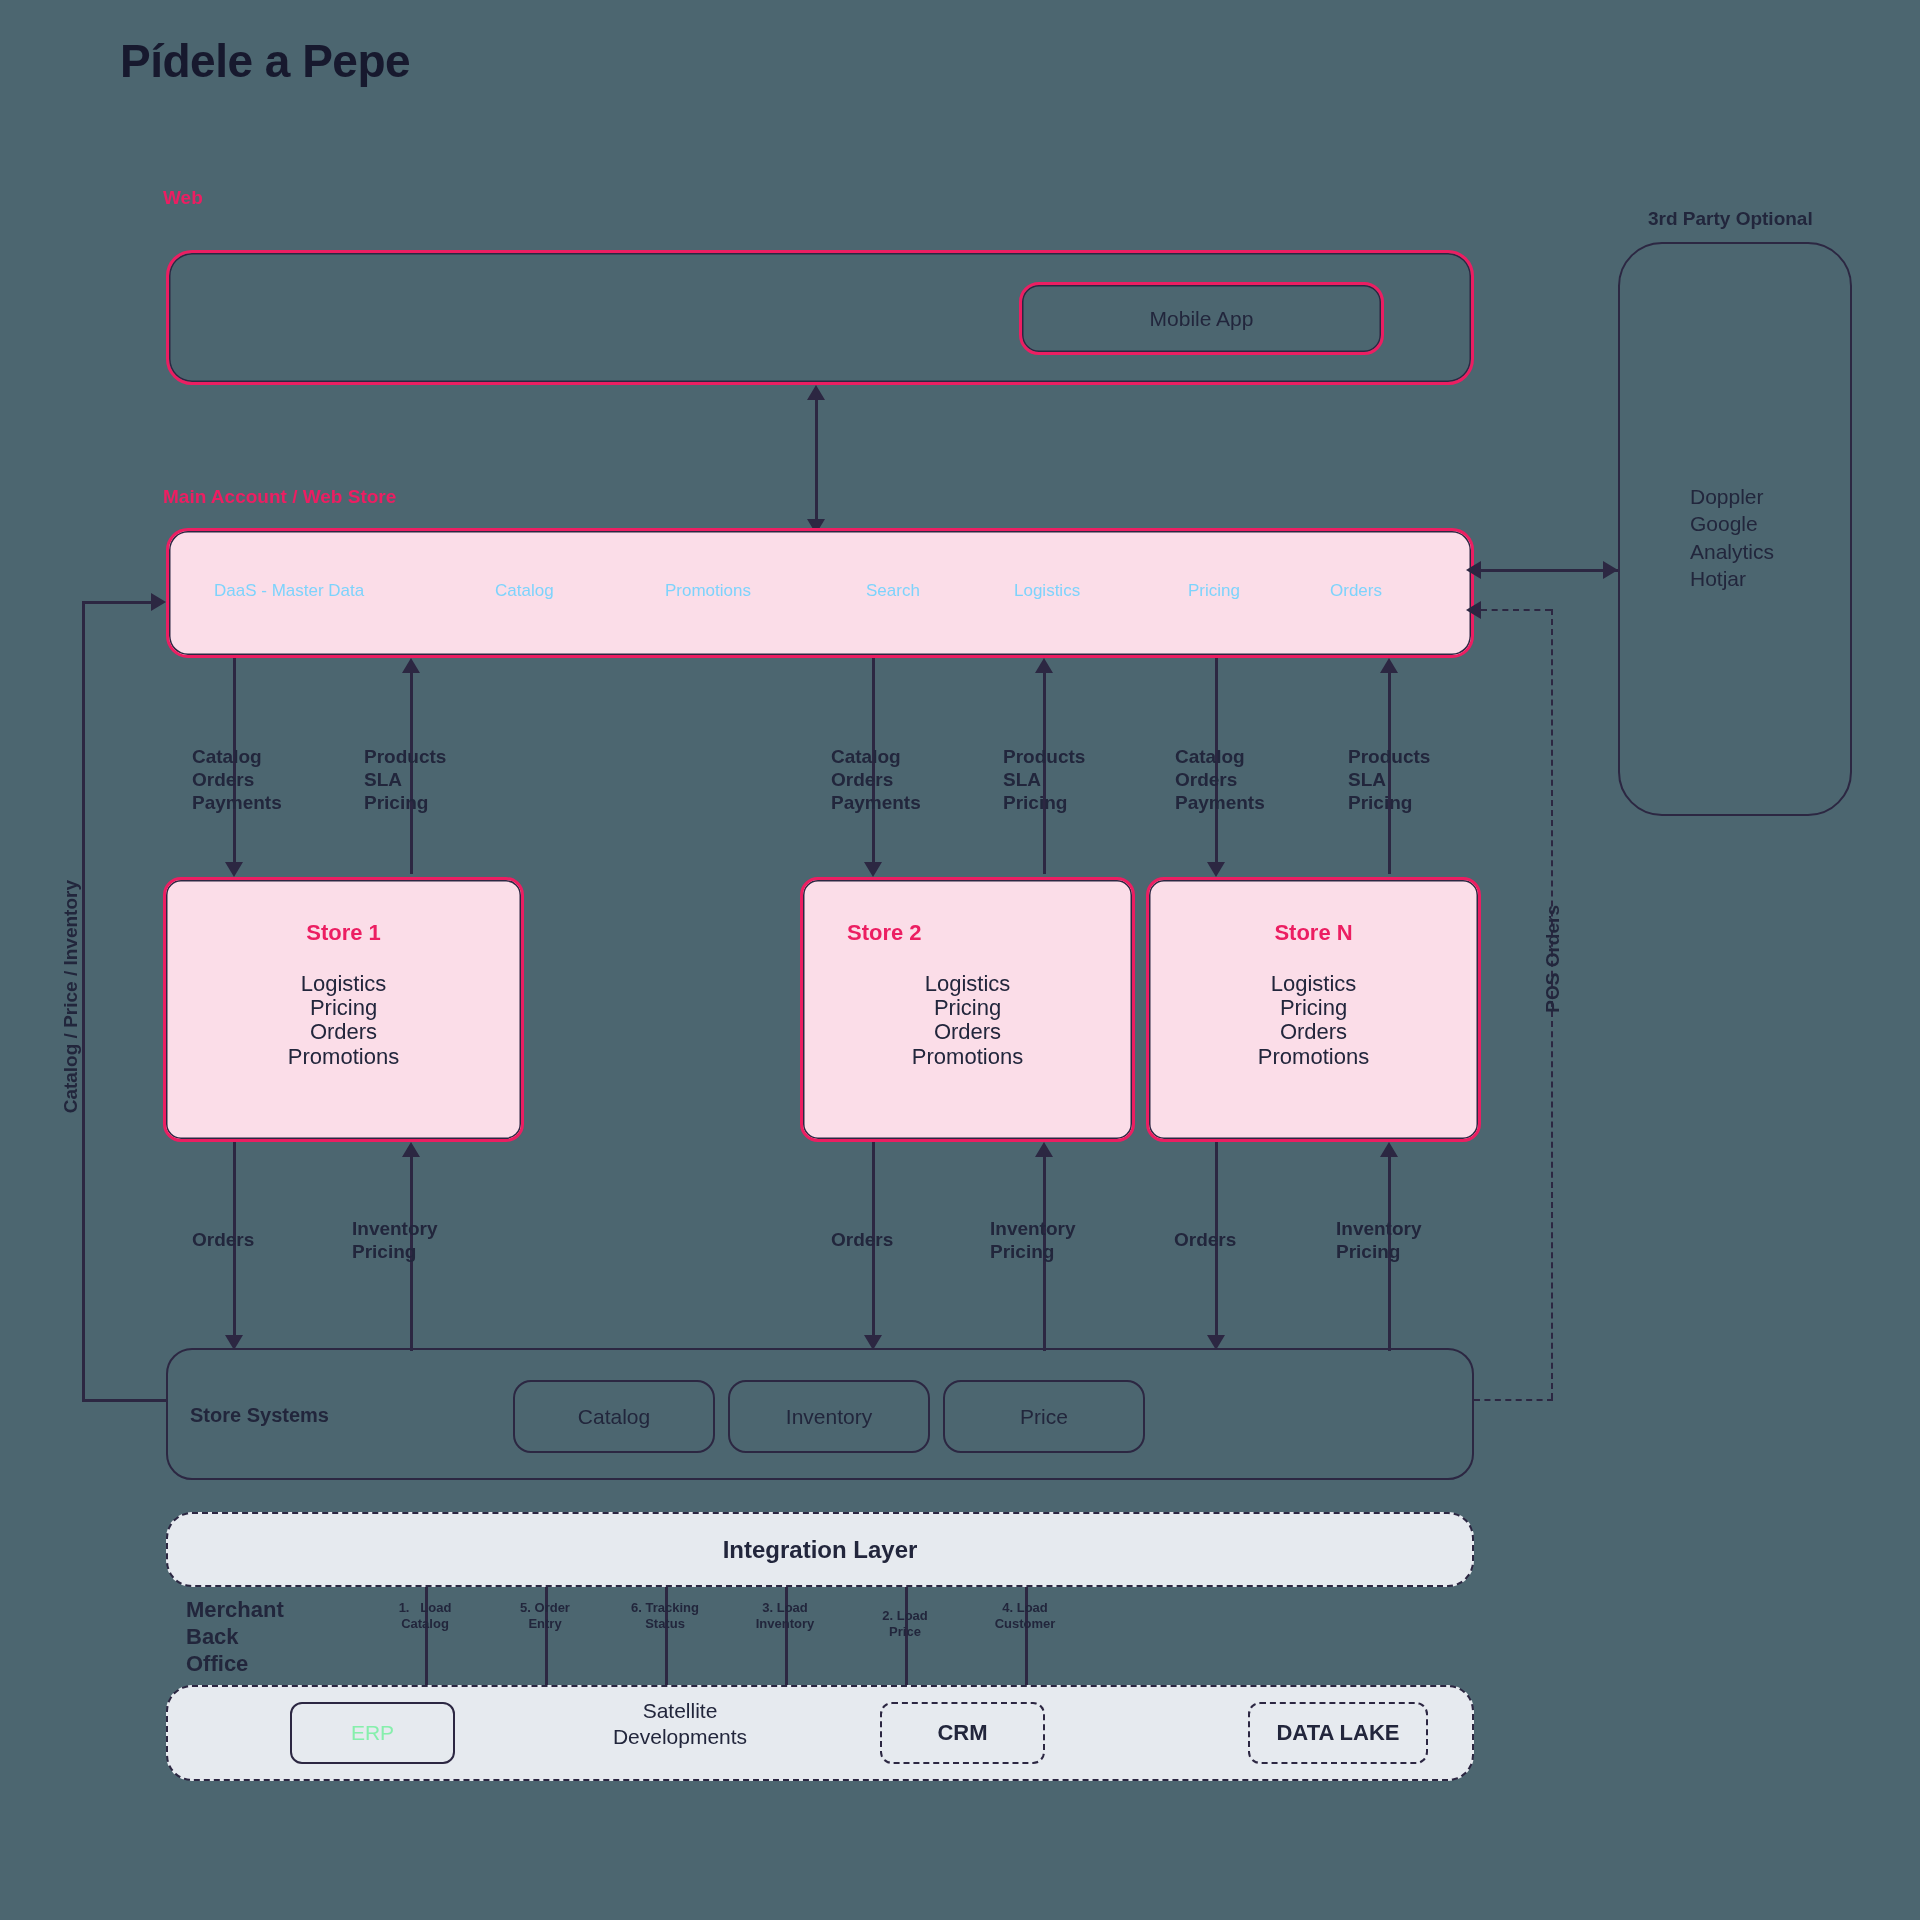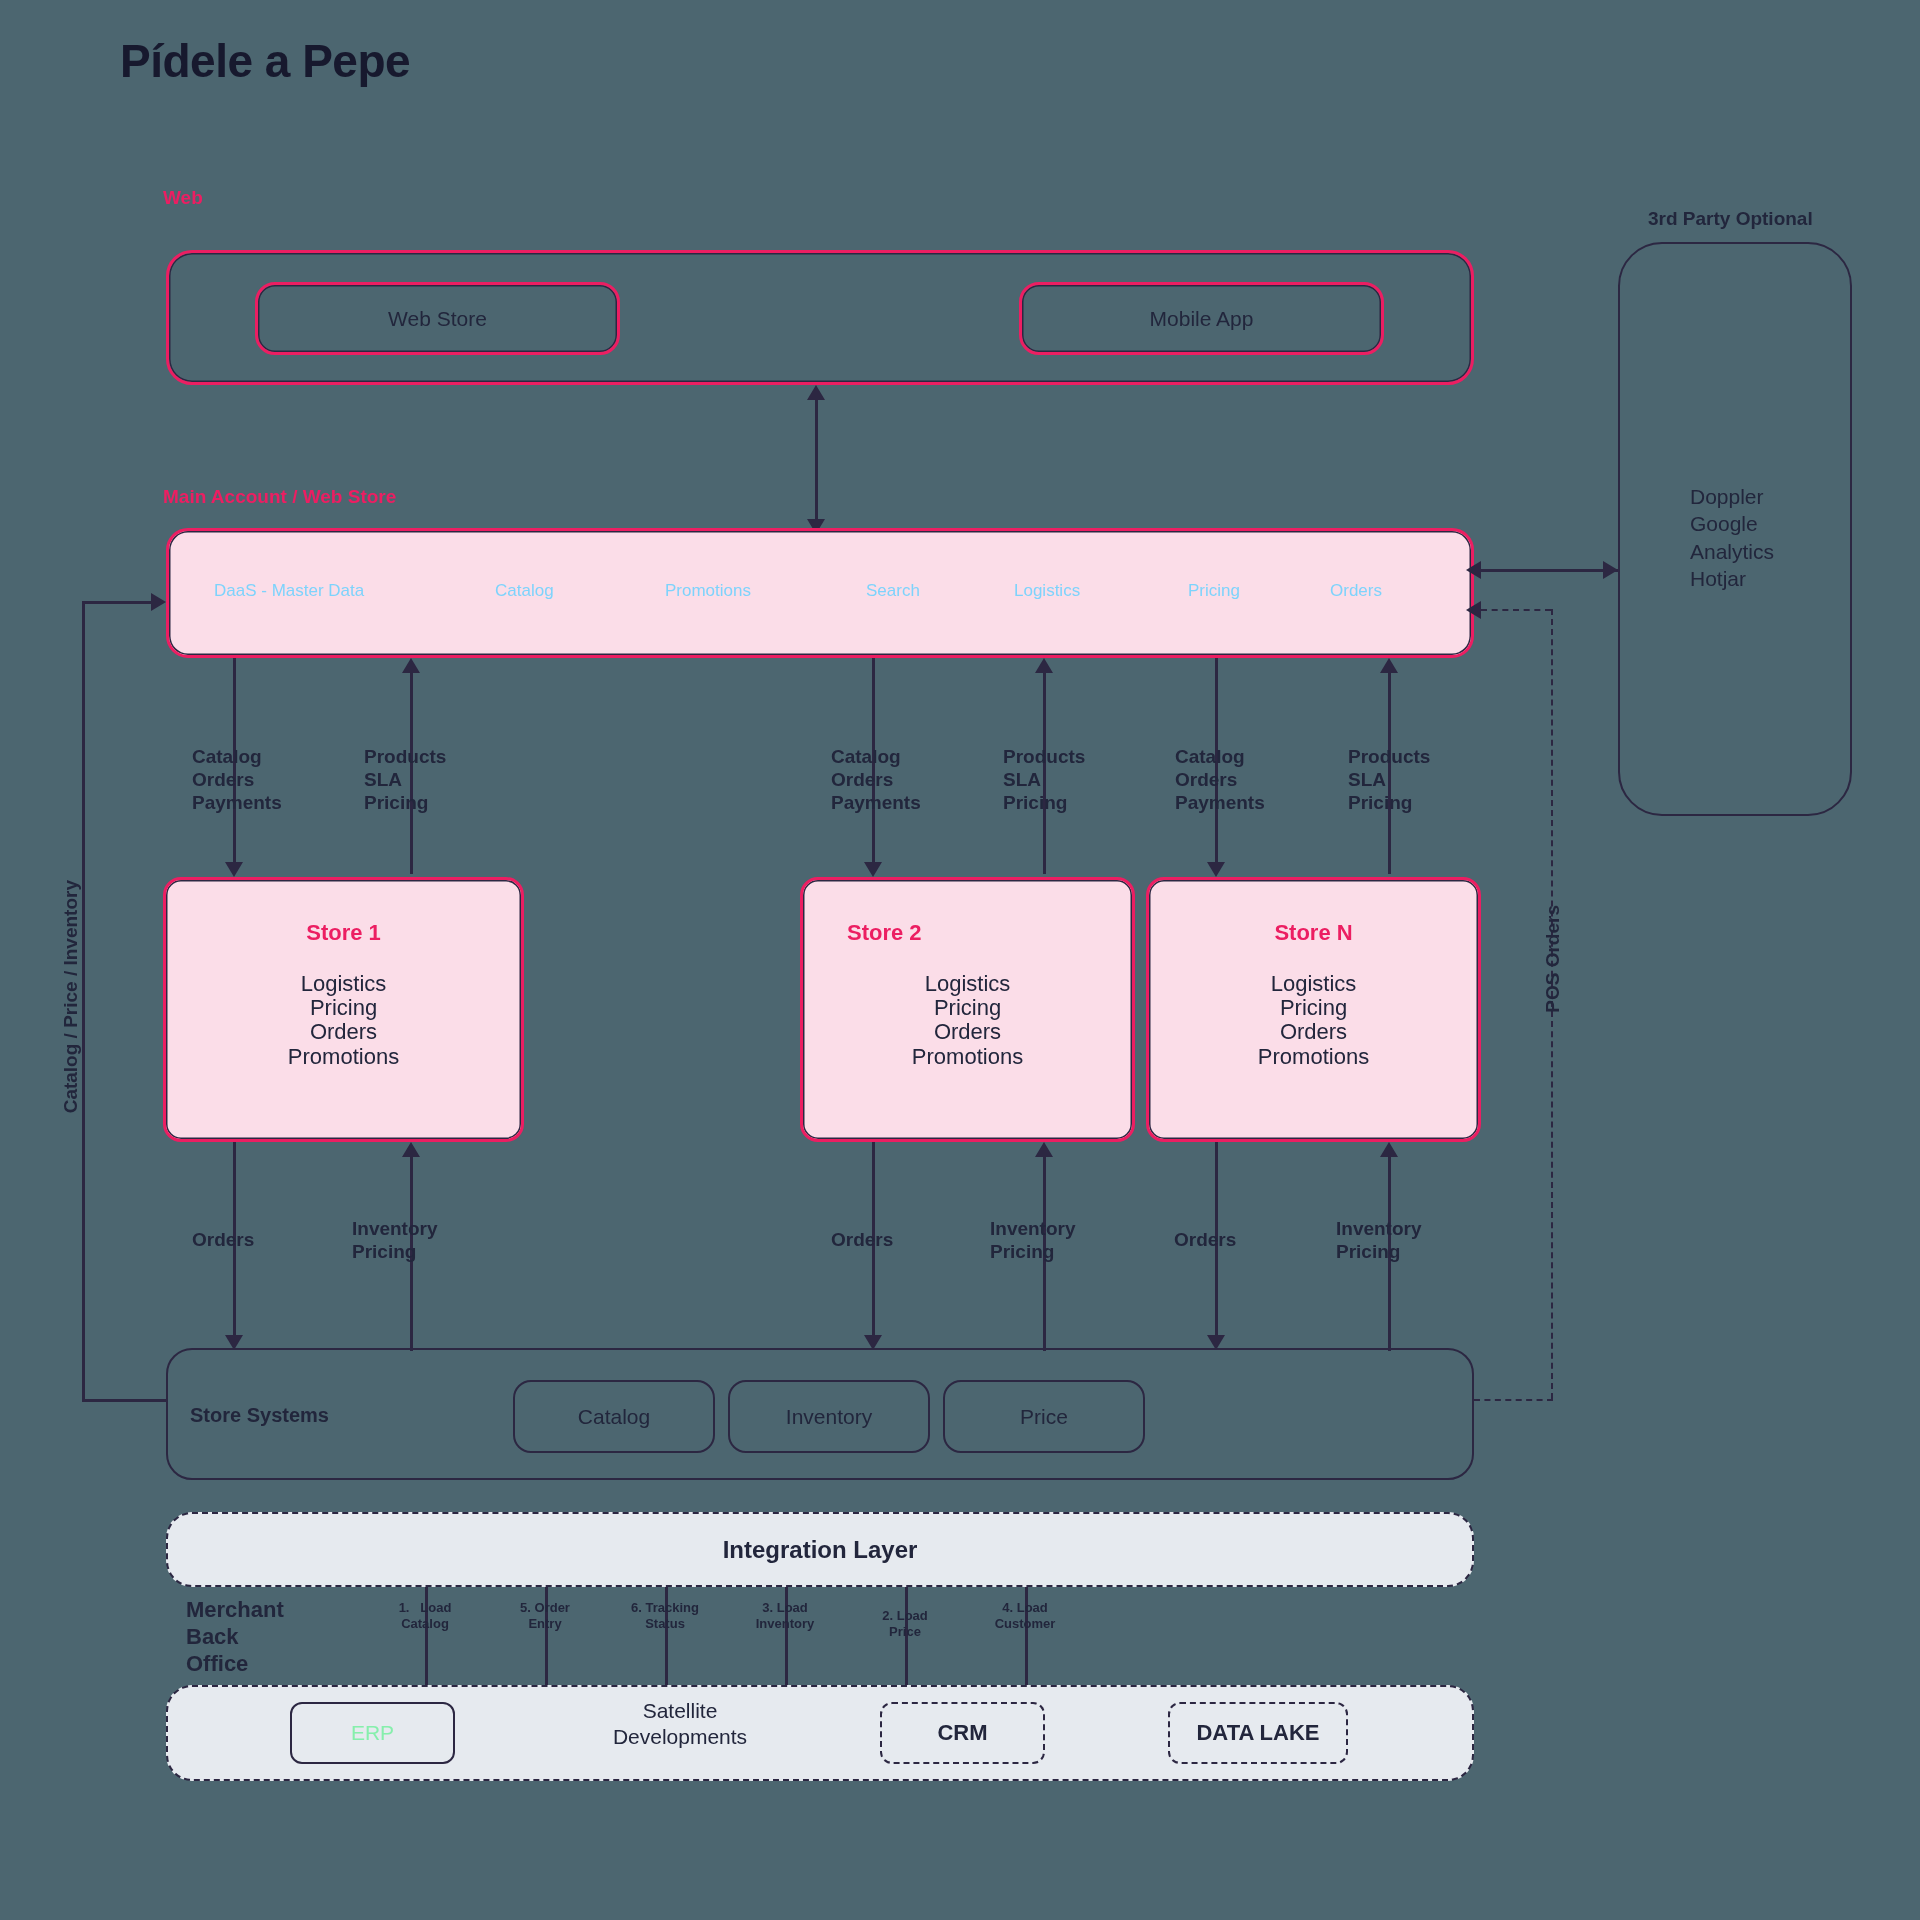--- a/index.html
+++ b/index.html
@@ -155,23 +155,20 @@
 <body>
 
 <div id="canvas">
 
   <div class="abs" id="page-title">Pídele a Pepe</div>
 
   <div class="abs group-label label-pink" style="left:163px; top:187px;">Web</div>
 
   <div class="abs pink-outline" style="left:166px; top:250px; width:1308px; height:135px;"></div>
 
-  <div class="abs pink-outline center-txt t-web" style="left:255px; top:282px; width:365px; height:73px; border-radius:20px;">
-    <span>Web Store</span>
-  </div>
   <div class="abs pink-outline center-txt t-web" style="left:1019px; top:282px; width:365px; height:73px; border-radius:20px;">
     <span>Mobile App</span>
   </div>
 
   <div class="abs arrow-up" style="left:807px; top:385px;"></div>
   <div class="abs vline" style="left:815px; top:396px; height:132px;"></div>
   <div class="abs arrow-dn" style="left:807px; top:519px;"></div>
 
   <div class="abs group-label label-pink" style="left:163px; top:486px;">Main Account / Web Store</div>
 
@@ -343,17 +340,17 @@
     <span>ERP</span>
   </div>
 
   <div class="abs t-sat" style="left:570px; top:1698px; width:220px; white-space:pre;">Satellite
 Developments</div>
 
   <div class="abs dashed-box center-txt t-crm" style="left:880px; top:1702px; width:165px; height:62px;">
     <span>CRM</span>
   </div>
 
-  <div class="abs dashed-box center-txt t-crm" style="left:1168px; top:1702px; width:180px; height:62px;text-align:right;">
+  <div class="abs dashed-box center-txt t-crm" style="left:1248px; top:1702px; width:180px; height:62px;text-align:right;">
     <span>DATA LAKE</span>
   </div>
 
 </div>
 
 </body></html>

